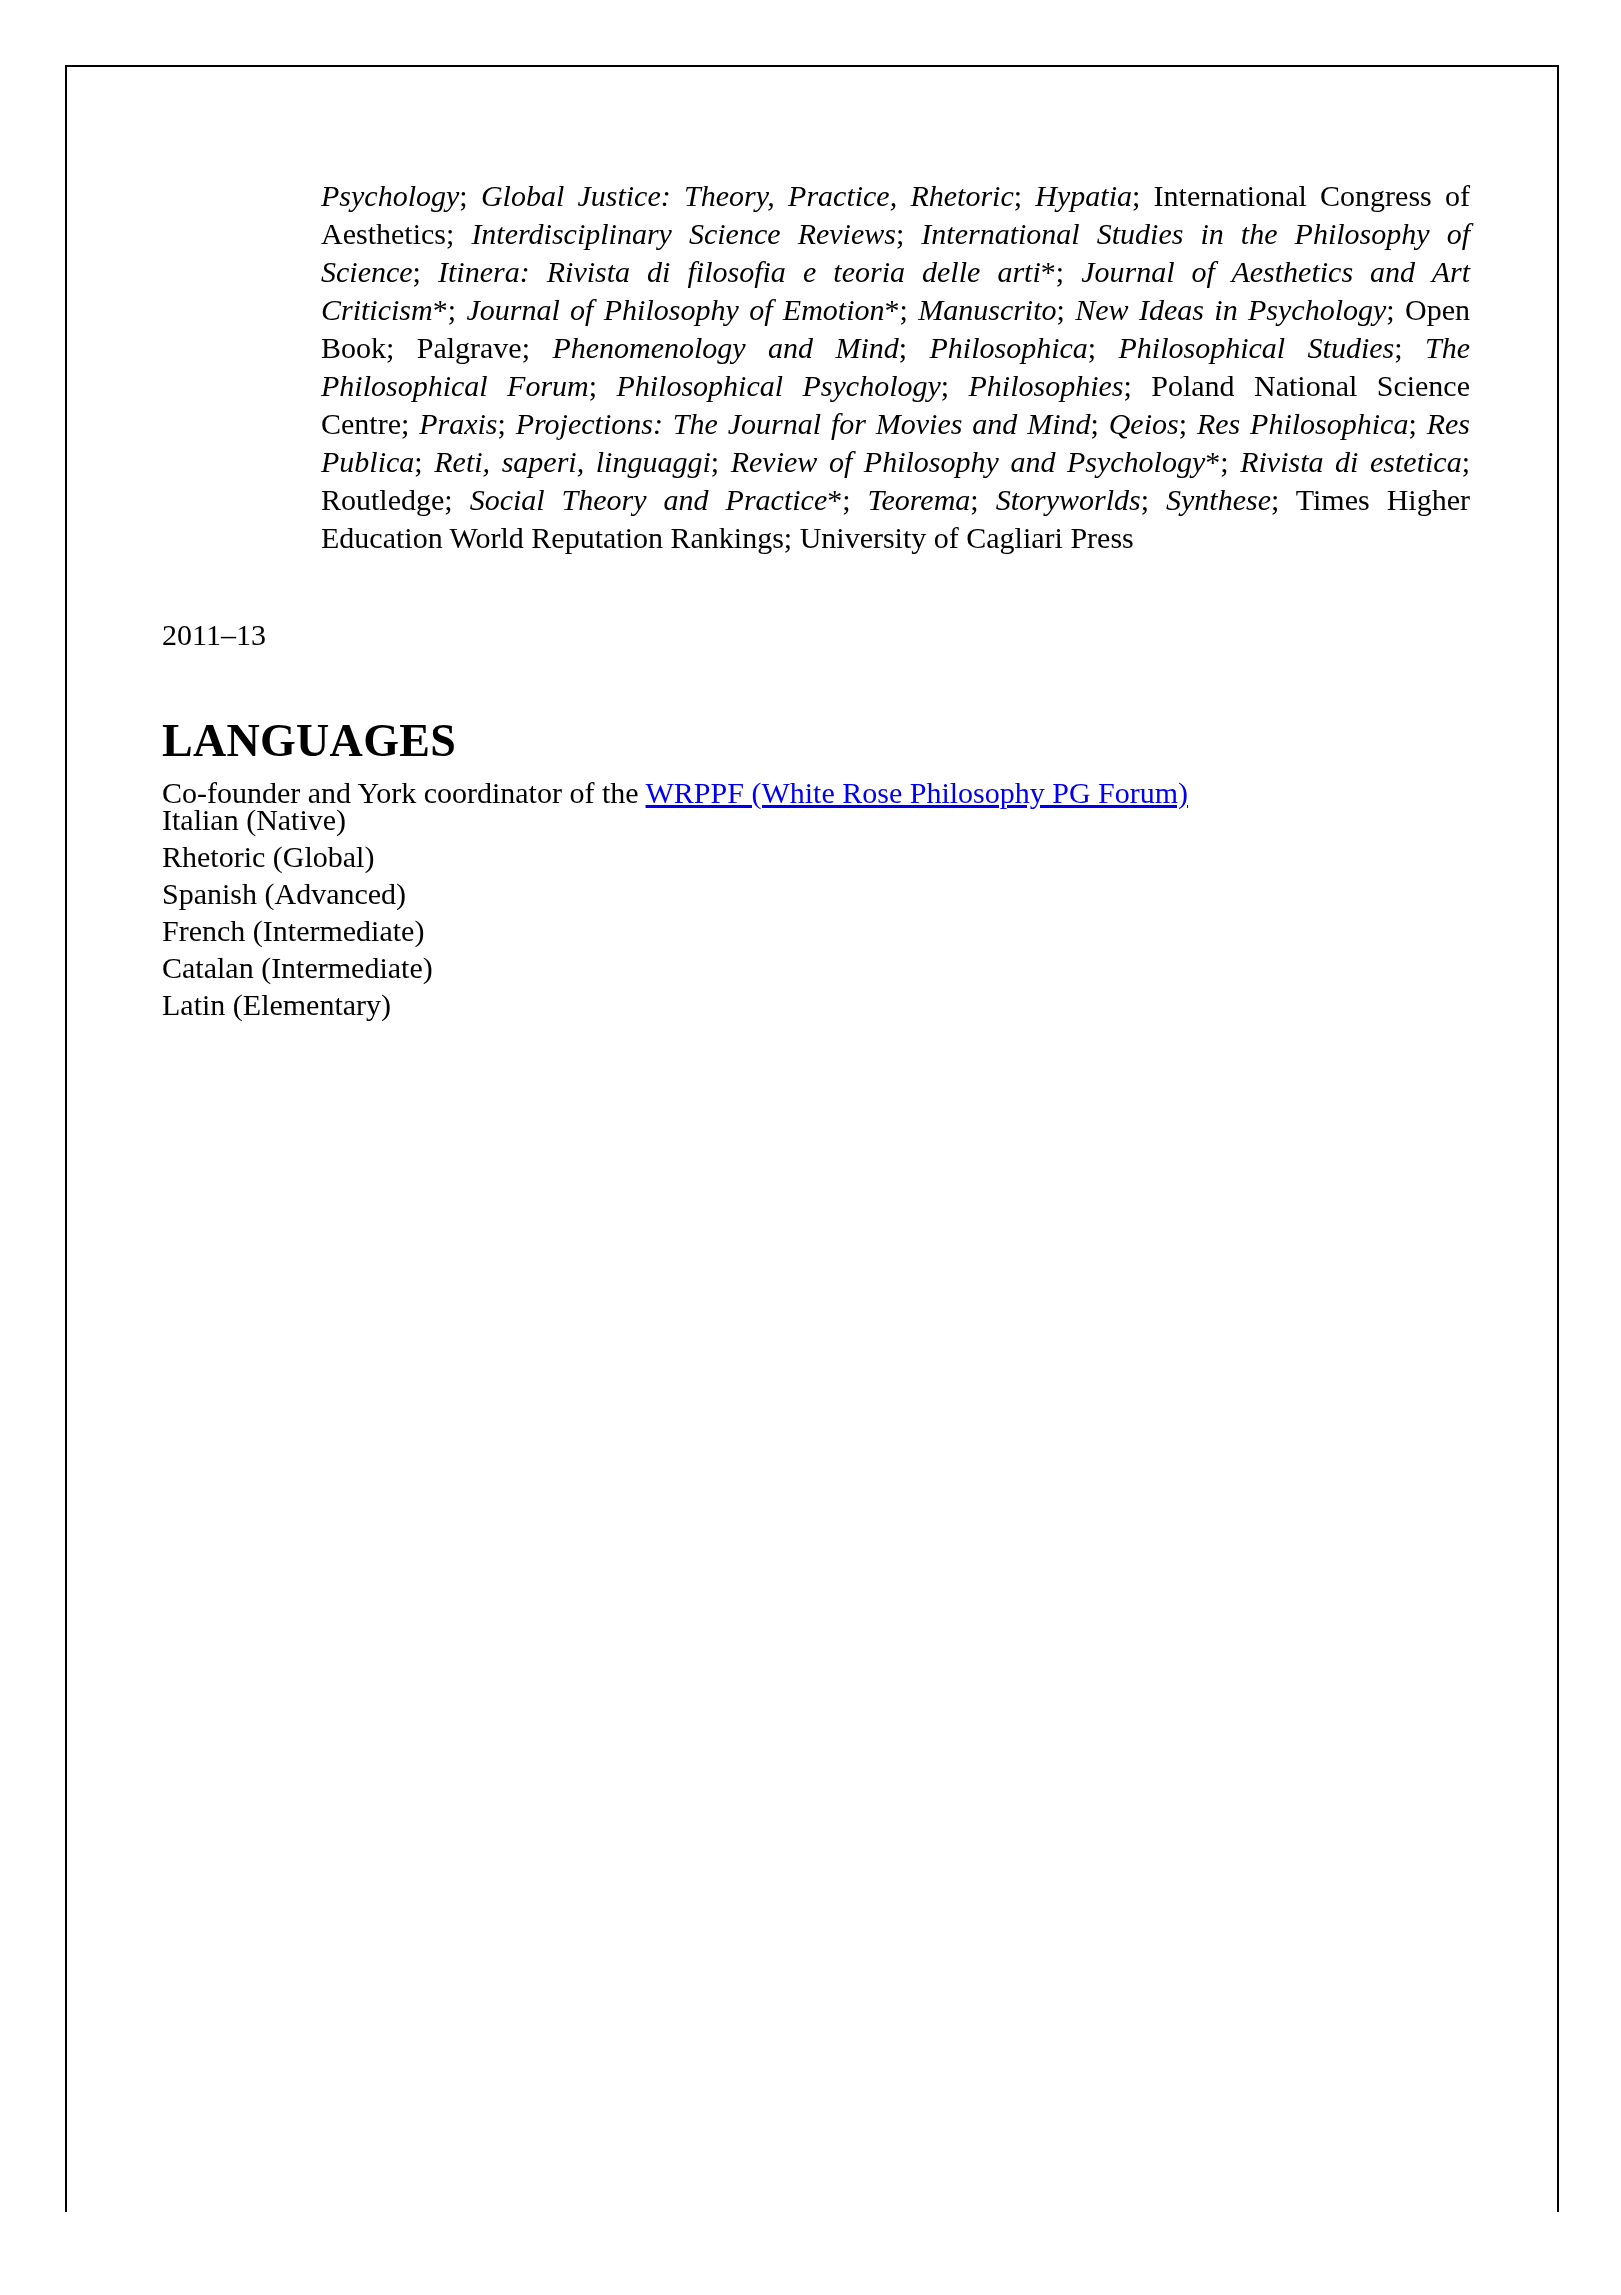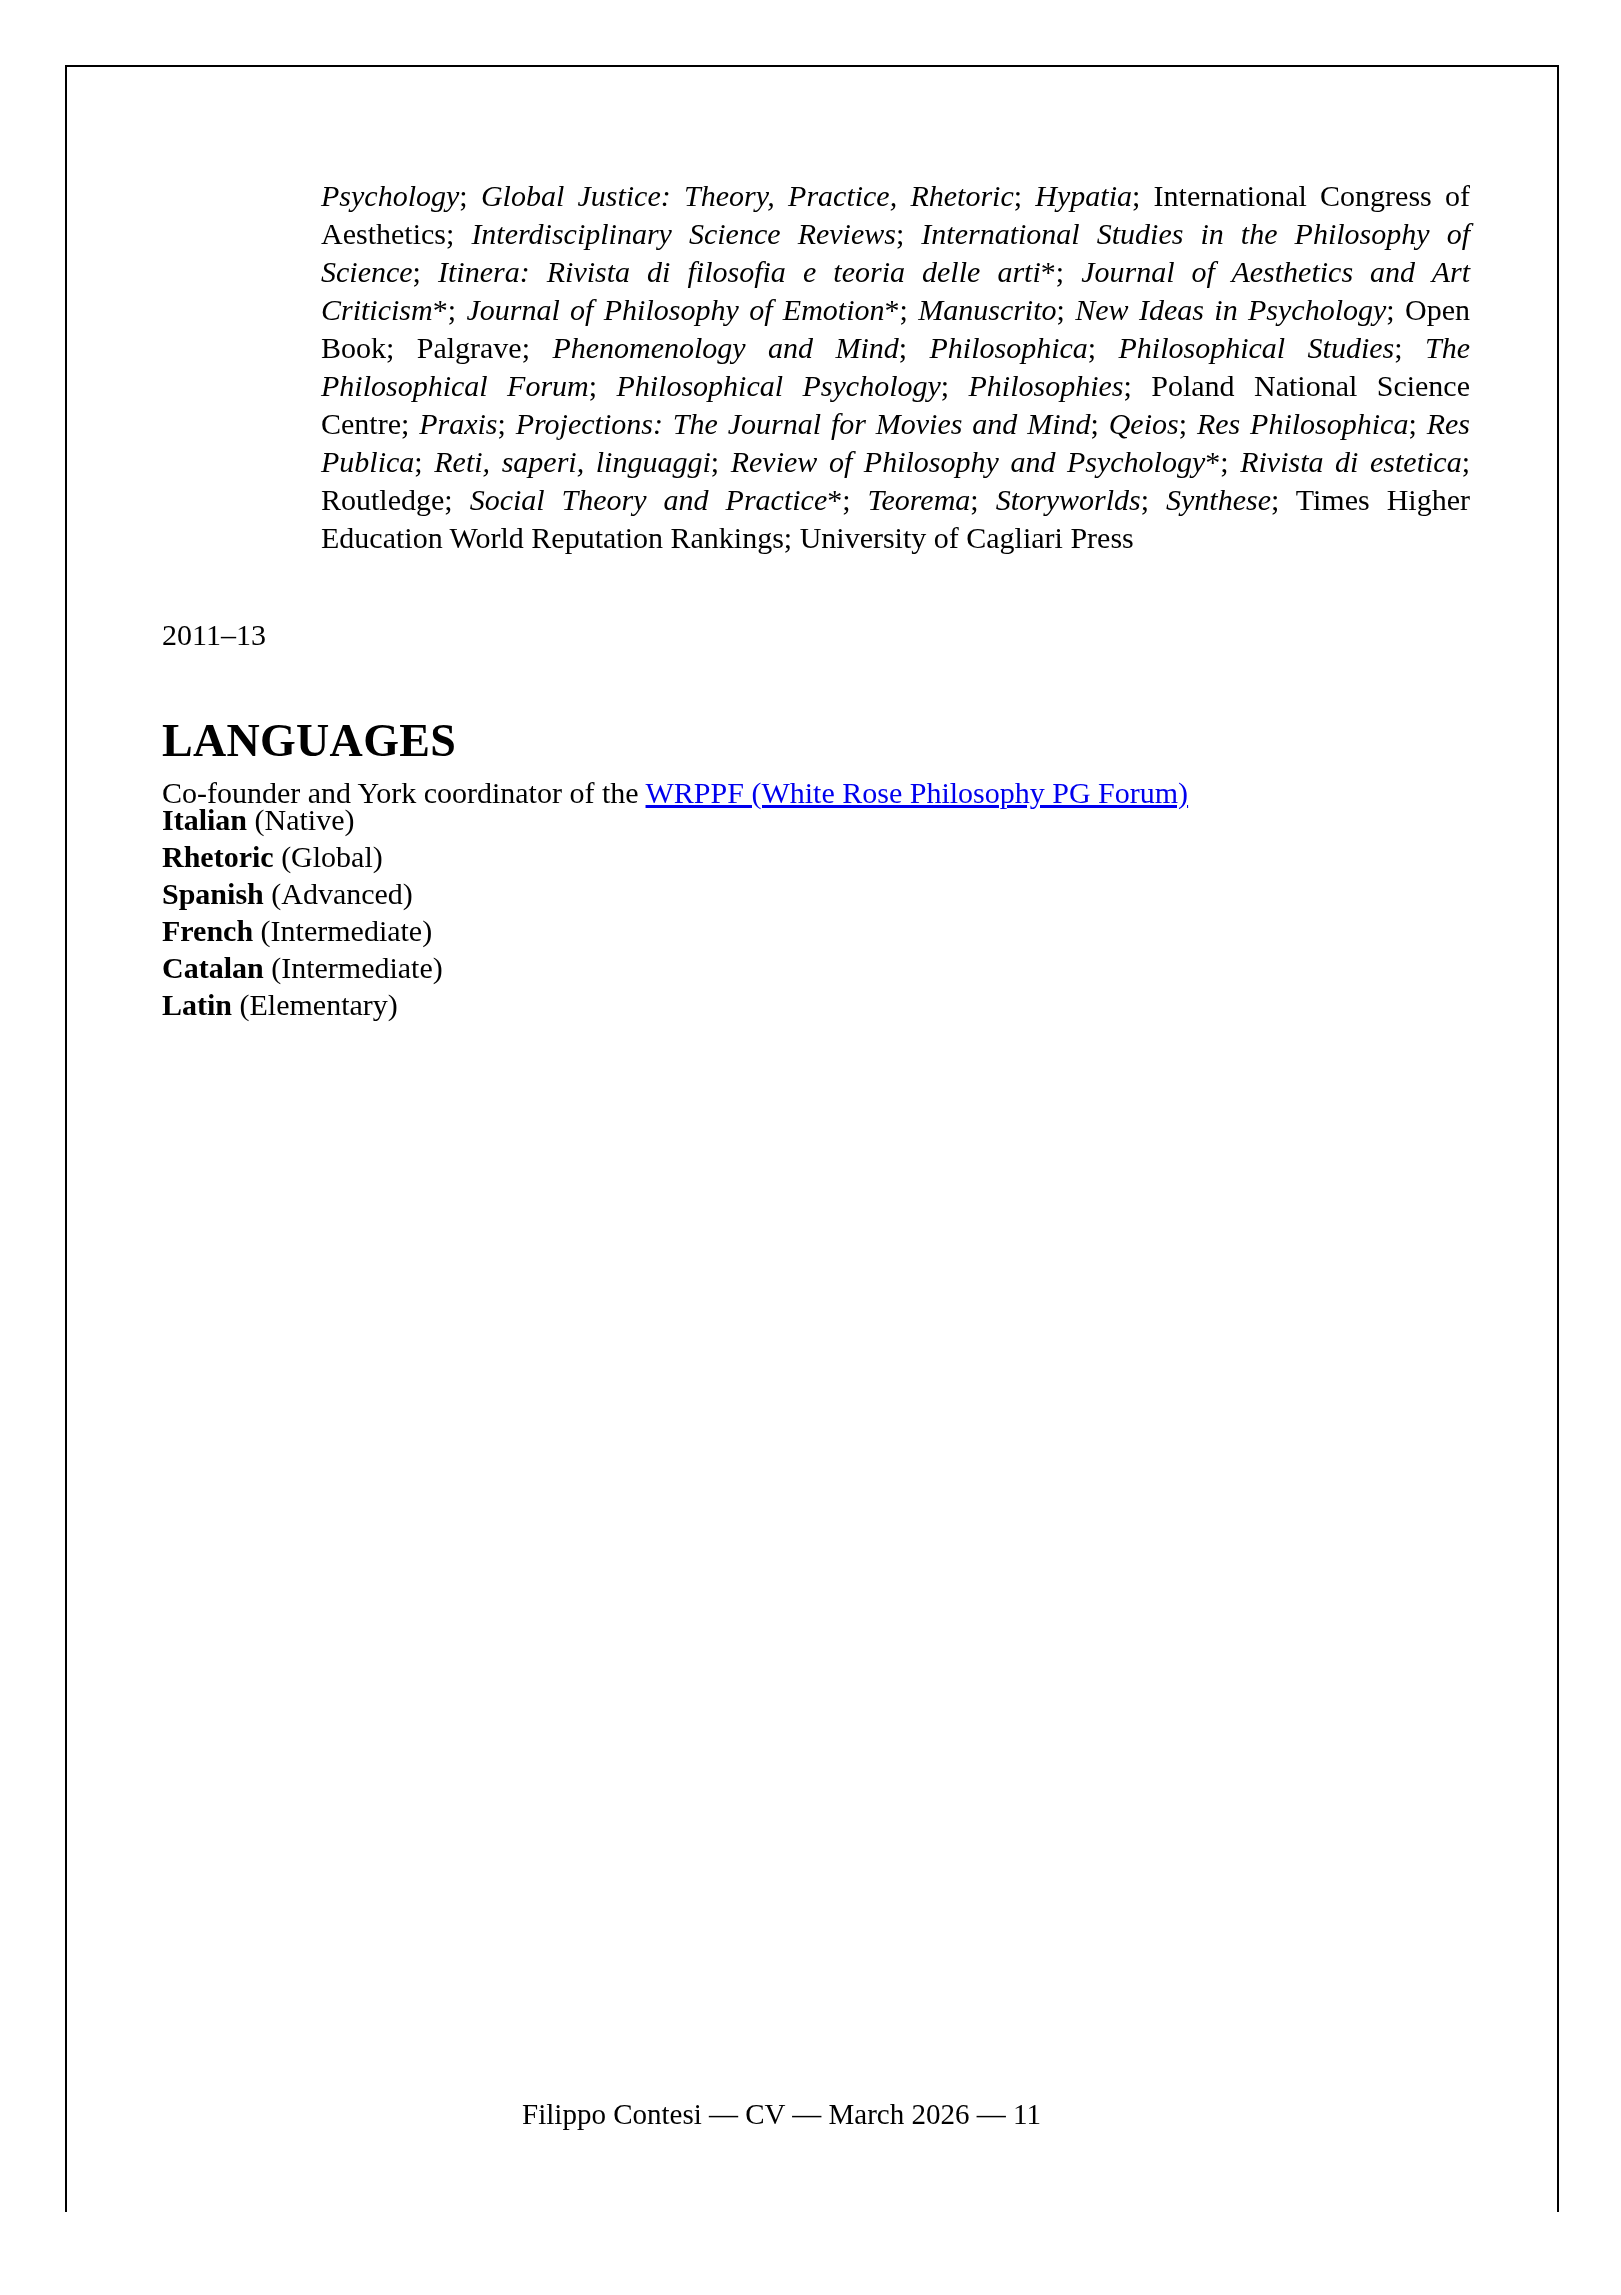--- a/index.html
+++ b/index.html
@@ -66,21 +66,21 @@
     letter-spacing: 0.3px;
   }
   .languages-list {
     position: absolute;
     left: 162px;
     top: 801px;
     font-size: 30px;
     line-height: 37px;
   }
   .language-name {
-    font-weight: bold;
+    font-weight: normal;
   }
   .page-footer {
     position: absolute;
     left: 65px;
     top: 2097px;
     width: 1433px;
     font-size: 29px;
     line-height: 34px;
     text-align: center;
   }
@@ -103,16 +103,15 @@
 
   <div class="languages-list">
     <div><span class="language-name">Italian</span> <span>(Native)</span></div>
     <div><span class="language-name">Rhetoric</span> <span>(Global)</span></div>
     <div><span class="language-name">Spanish</span> <span>(Advanced)</span></div>
     <div><span class="language-name">French</span> <span>(Intermediate)</span></div>
     <div><span class="language-name">Catalan</span> <span>(Intermediate)</span></div>
     <div><span class="language-name">Latin</span> <span>(Elementary)</span></div>
   </div>
 
-  <div class="page-footer">Filippo Contesi — CV — March 2026 — 11</div>
 
 </div>
 
 
 </body></html>

